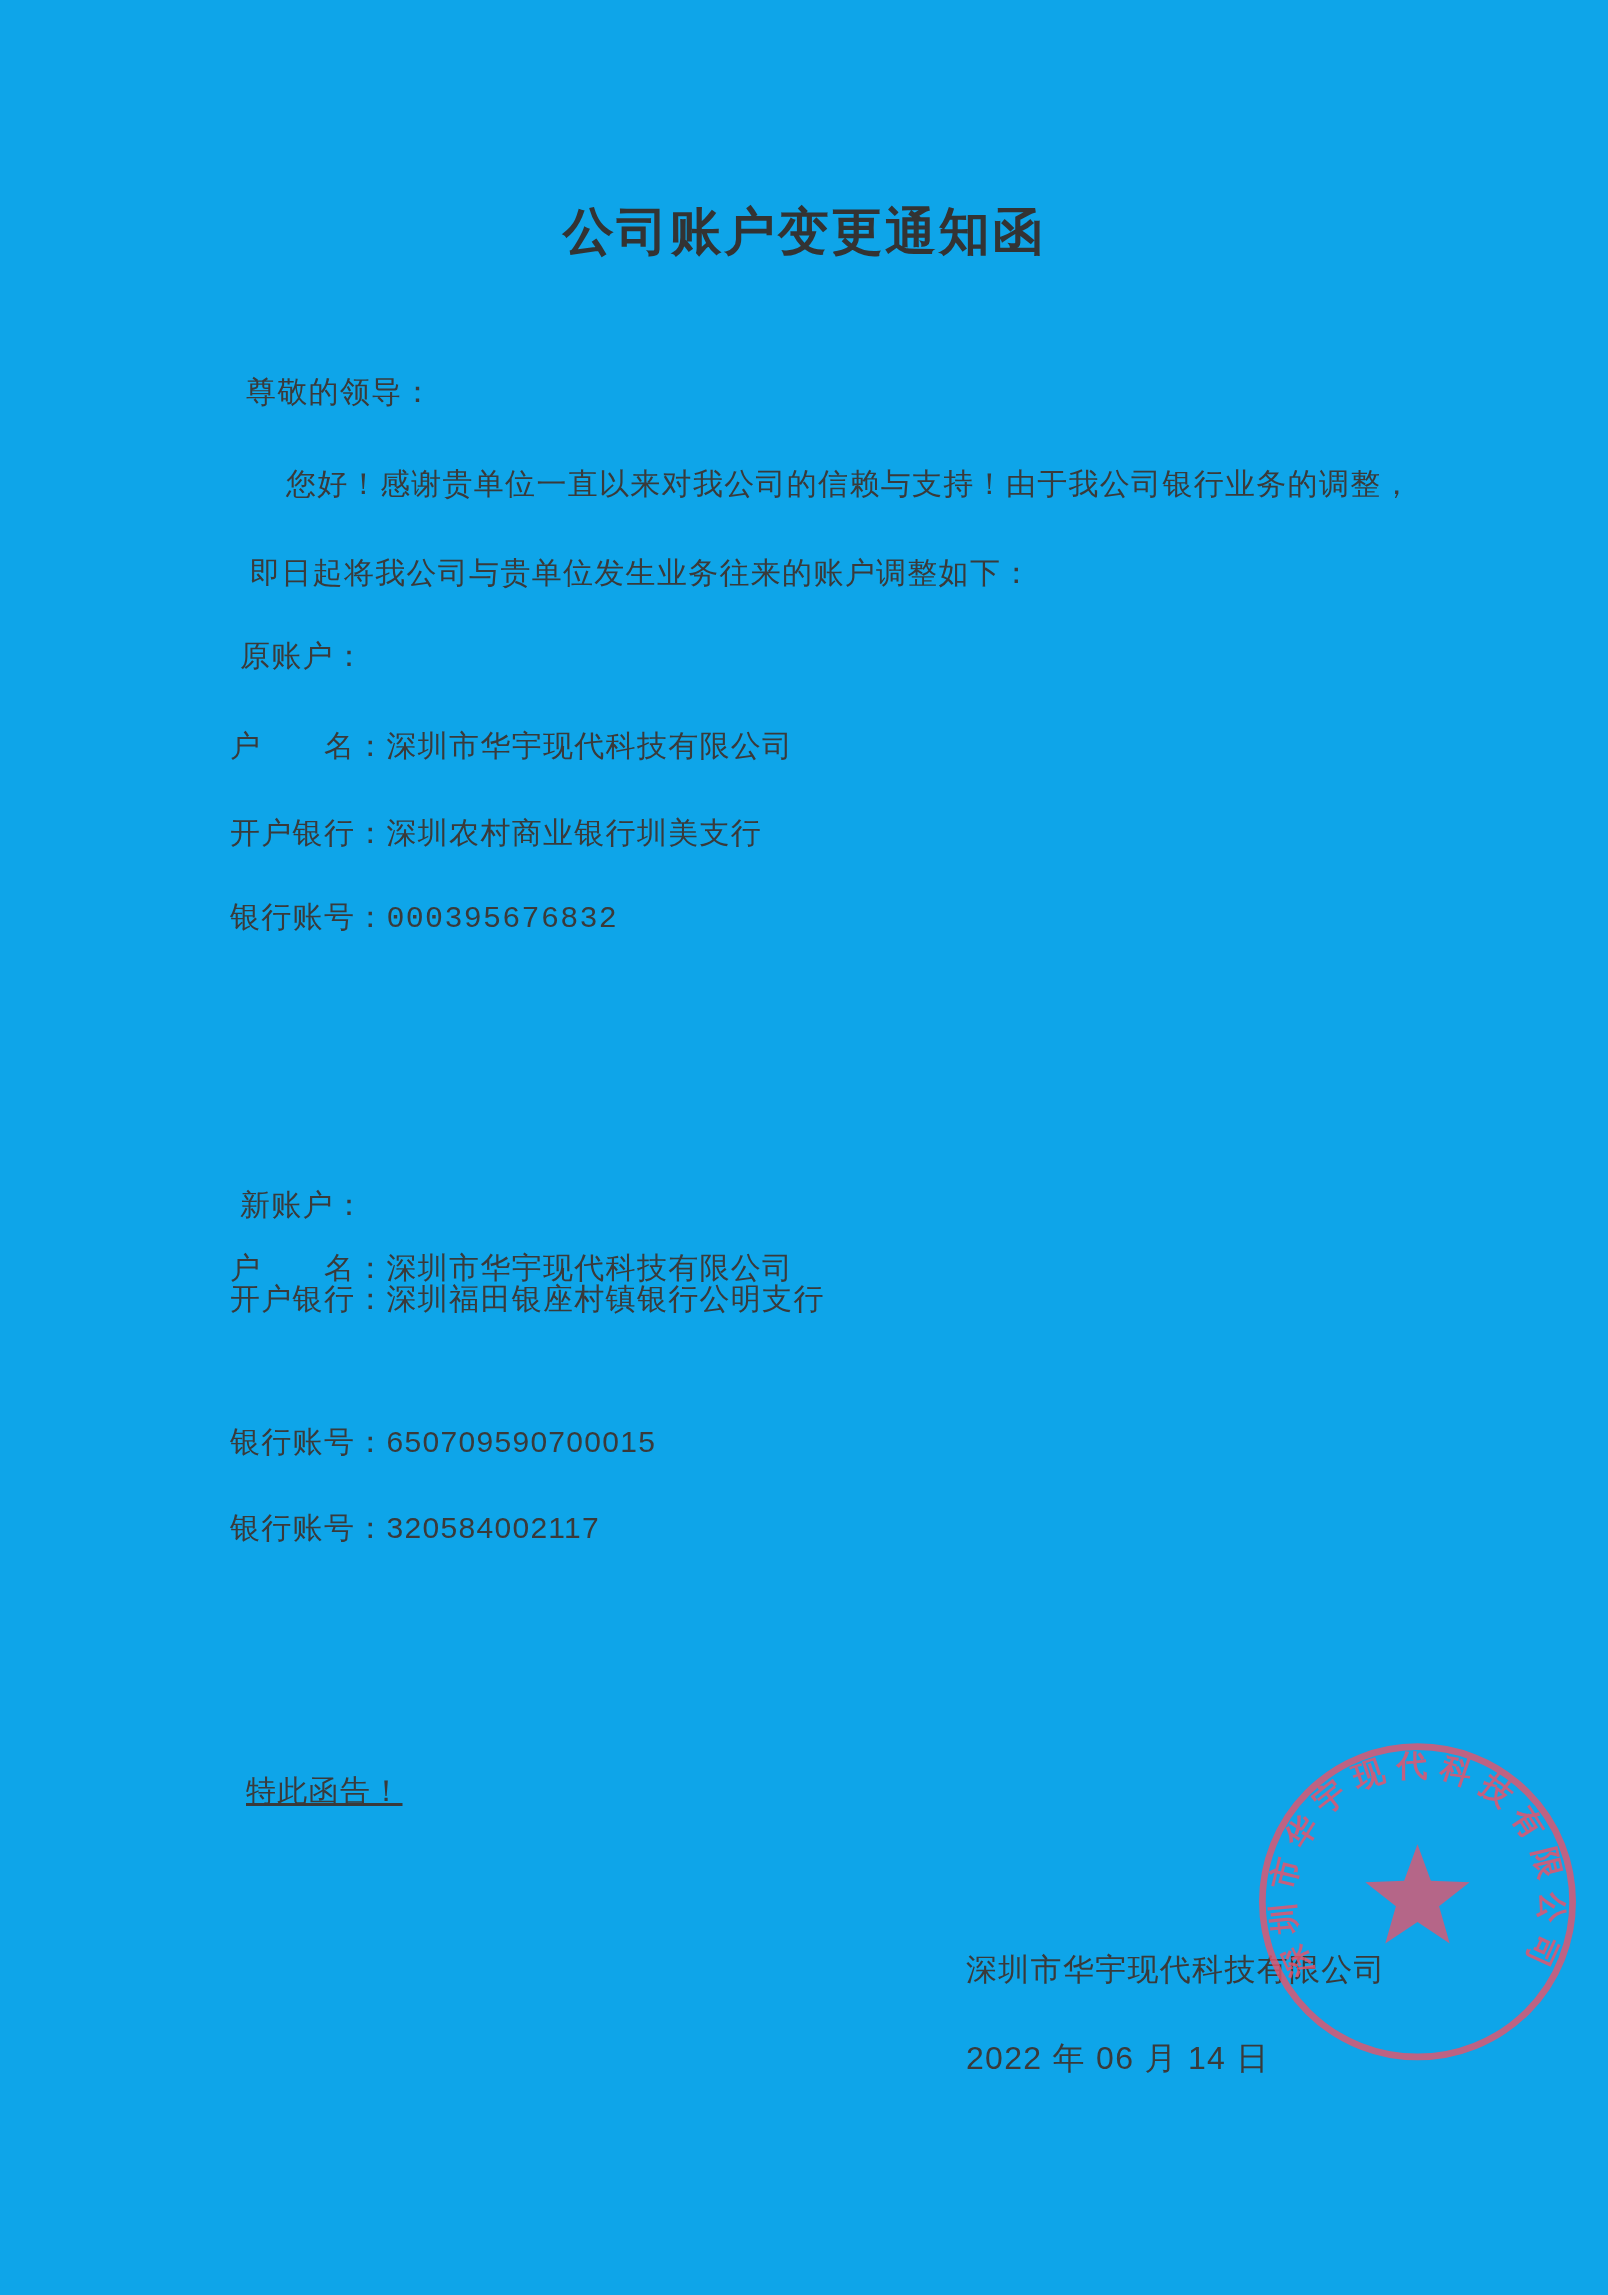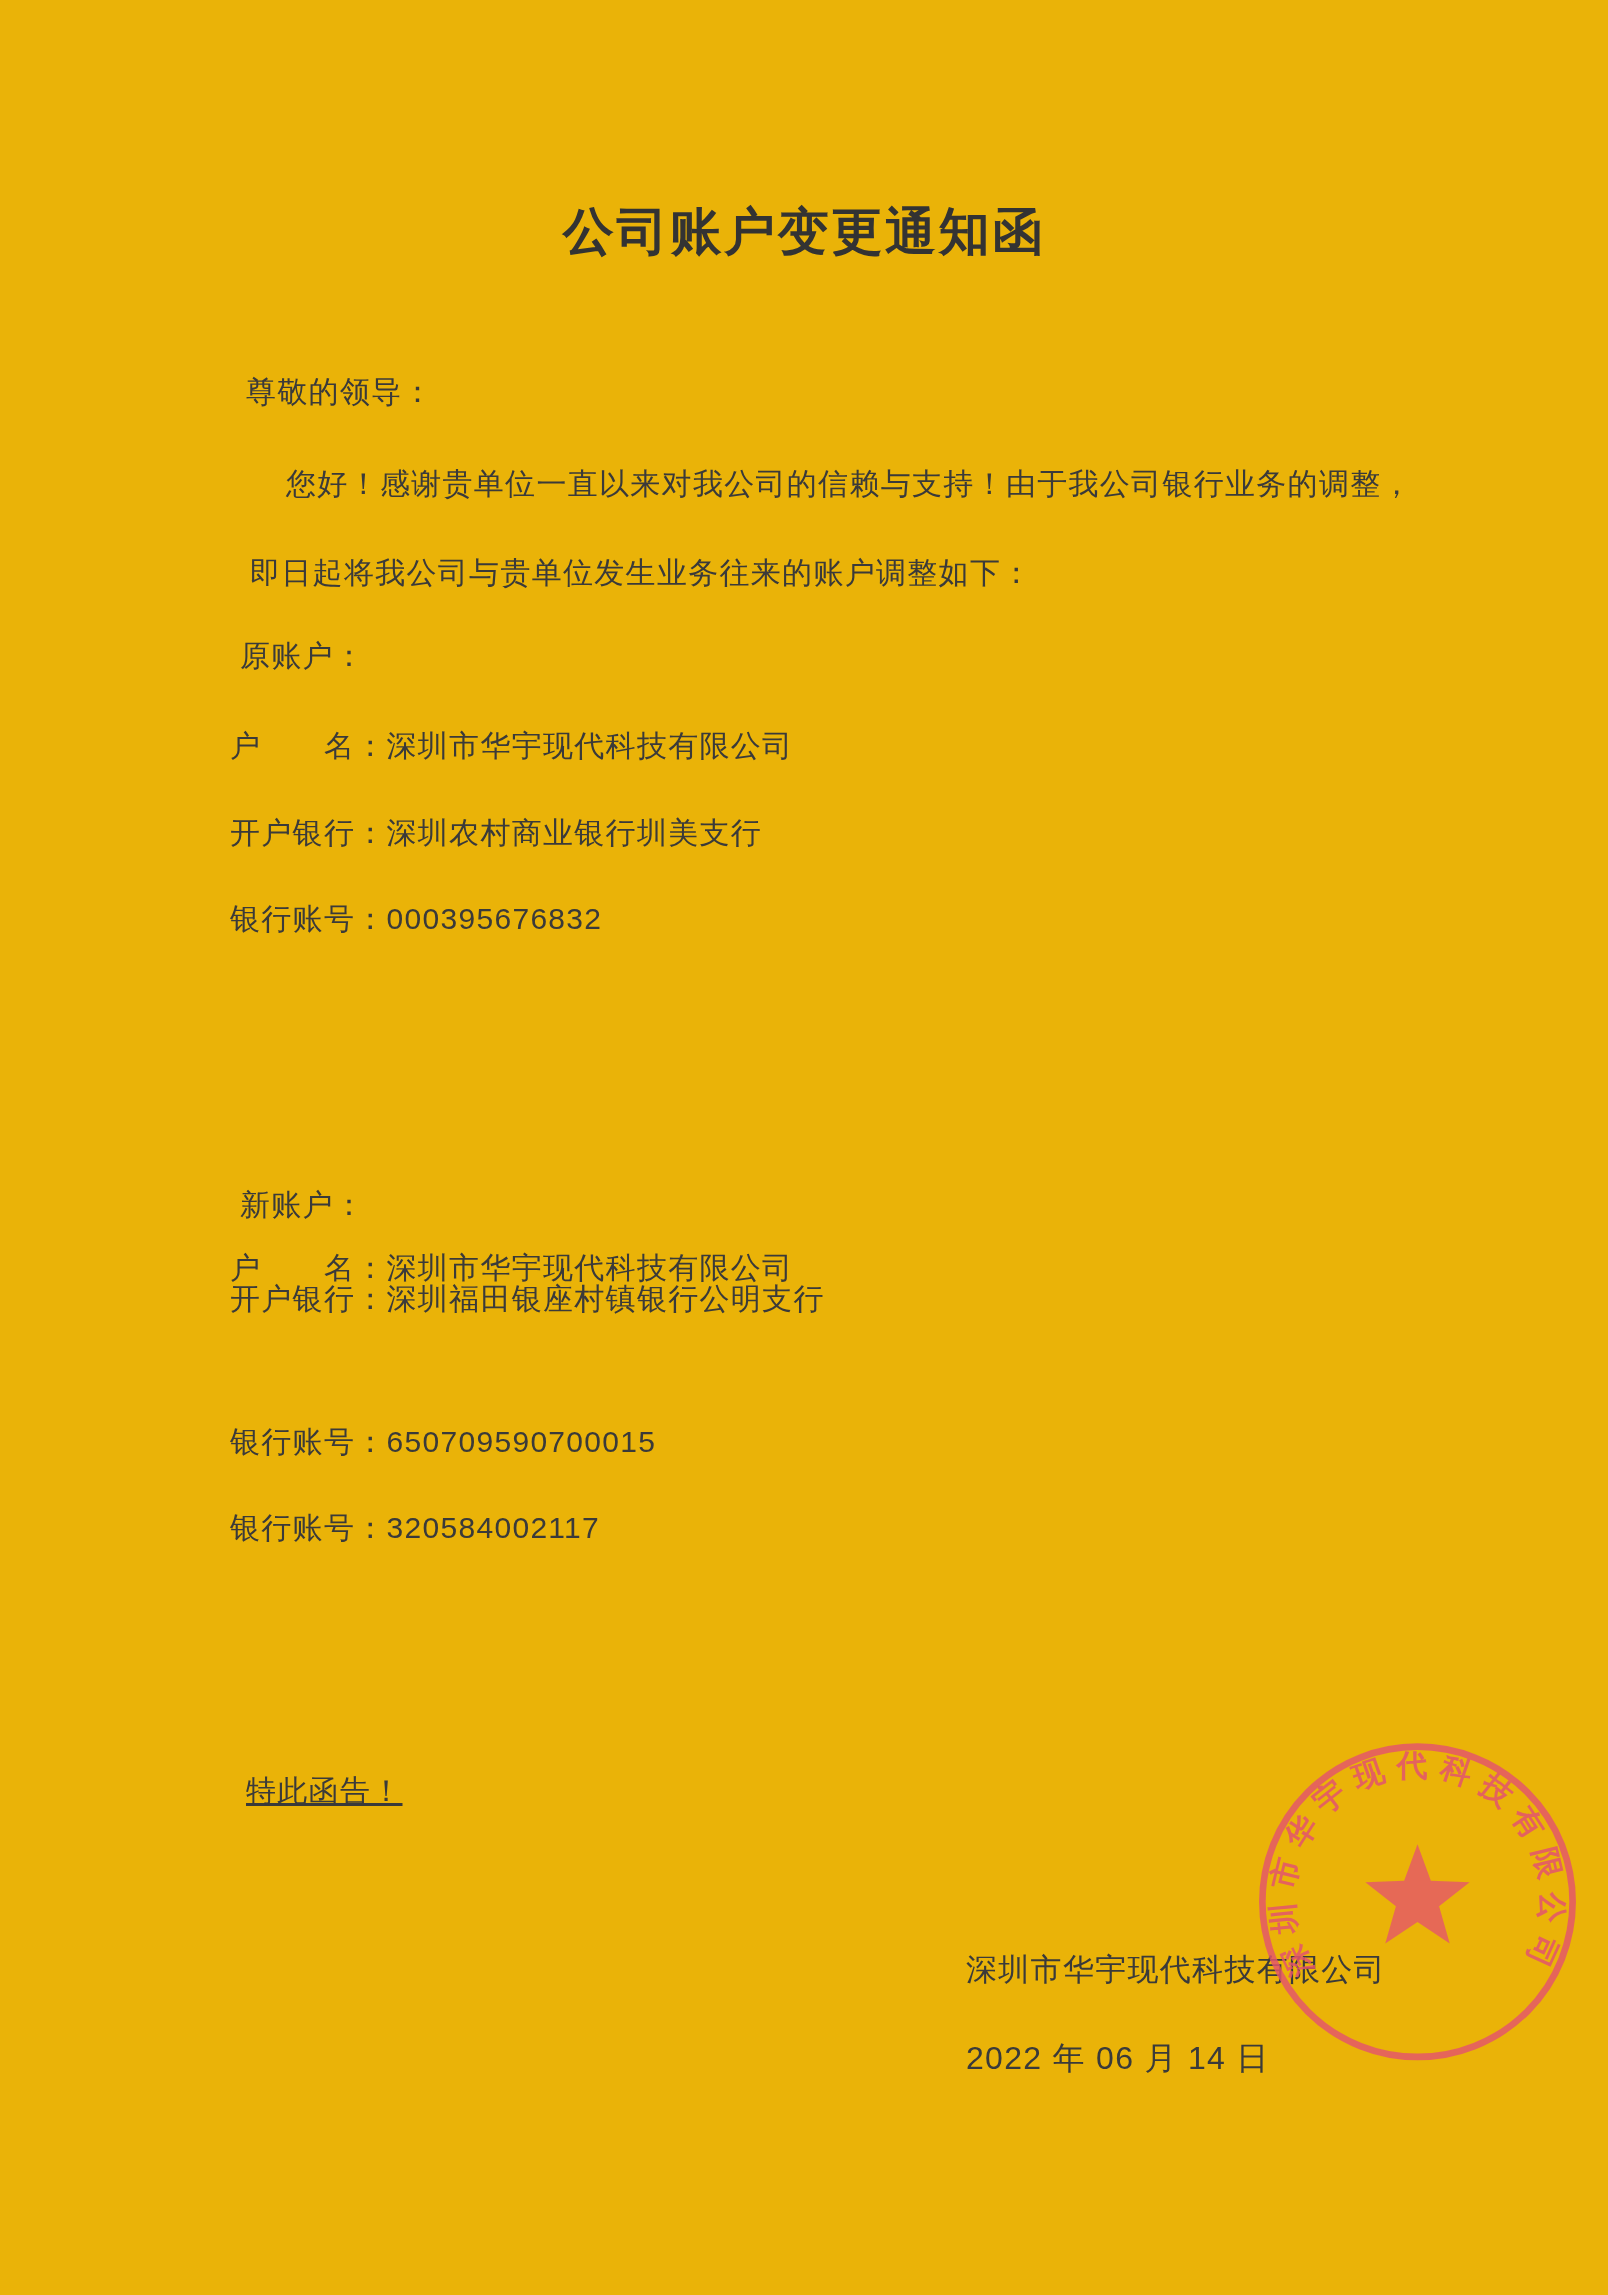--- a/index.html
+++ b/index.html
@@ -4,21 +4,21 @@
 <style>
   html, body {
     margin: 0;
     padding: 0;
     background: #ffffff;
   }
   .page {
     position: relative;
     width: 1609px;
     height: 2295px;
-    background: #eab308;
+    background: #0ea5e9;
     overflow: hidden;
     font-family: "Liberation Sans", "DejaVu Sans", sans-serif;
     color: #3a3a3a;
   }
   .line {
     position: absolute;
     white-space: pre;
     font-size: 30px;
     line-height: 1.15;
     color: #3a3a3a;
@@ -56,21 +56,21 @@
   <div class="doc-title">公司账户变更通知函</div>
 
   <div class="line" style="left:246px; top:375px;">尊敬的领导：</div>
 
   <div class="line" style="left:286px; top:467px;">您好！感谢贵单位一直以来对我公司的信赖与支持！由于我公司银行业务的调整，</div>
   <div class="line" style="left:230px; top:556px;margin-left:20px;">即日起将我公司与贵单位发生业务往来的账户调整如下：</div>
 
   <div class="line" style="left:240px; top:639px;">原账户：</div>
   <div class="line" style="left:230px; top:729px;">户　　名：深圳市华宇现代科技有限公司</div>
   <div class="line" style="left:230px; top:816px;">开户银行：深圳农村商业银行圳美支行</div>
-  <div class="line" style="left:230px; top:902px;">银行账号：000395676832</div>
+  <div class="line" style="left:230px; top:902px;font-family:Liberation Mono, monospace;">银行账号：000395676832</div>
 
   <div class="line" style="left:240px; top:1188px;">新账户：</div>
   <div class="line" style="left:230px; top:1251px;">户　　名：深圳市华宇现代科技有限公司</div>
   <div class="line" style="left:230px; top:1282px;">开户银行：深圳福田银座村镇银行公明支行</div>
   <div class="line" style="left:230px; top:1425px;">银行账号：650709590700015</div>
   <div class="line" style="left:230px; top:1511px;">银行账号：320584002117</div>
 
   <div class="line" style="left:246px; top:1774px;text-decoration:underline;">特此函告！</div>
 
   <div class="line" style="left:966px; top:1952px; font-size:31px;">深圳市华宇现代科技有限公司</div>

